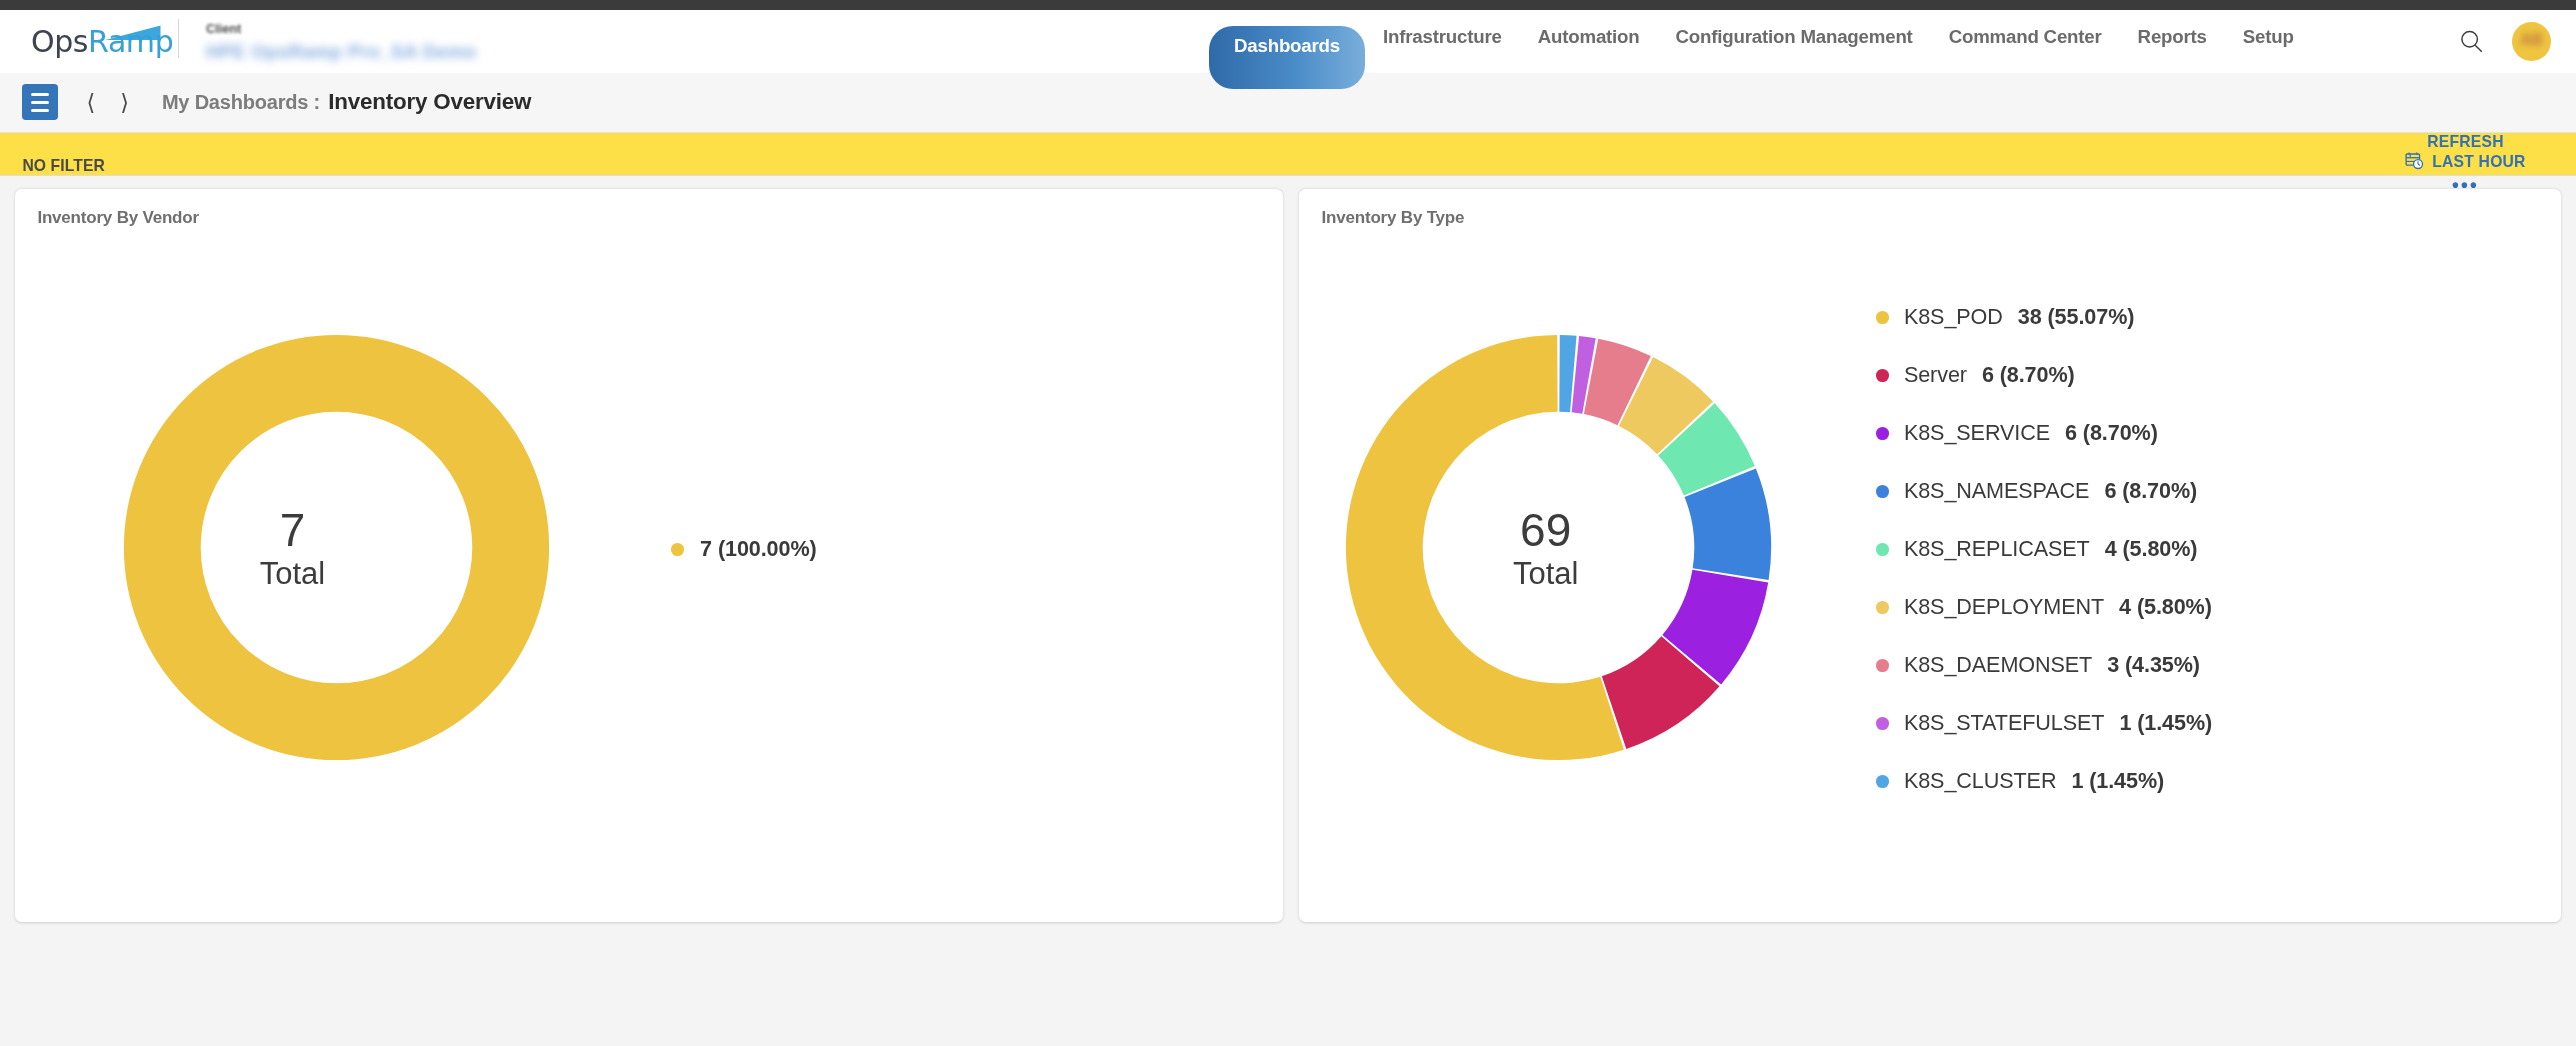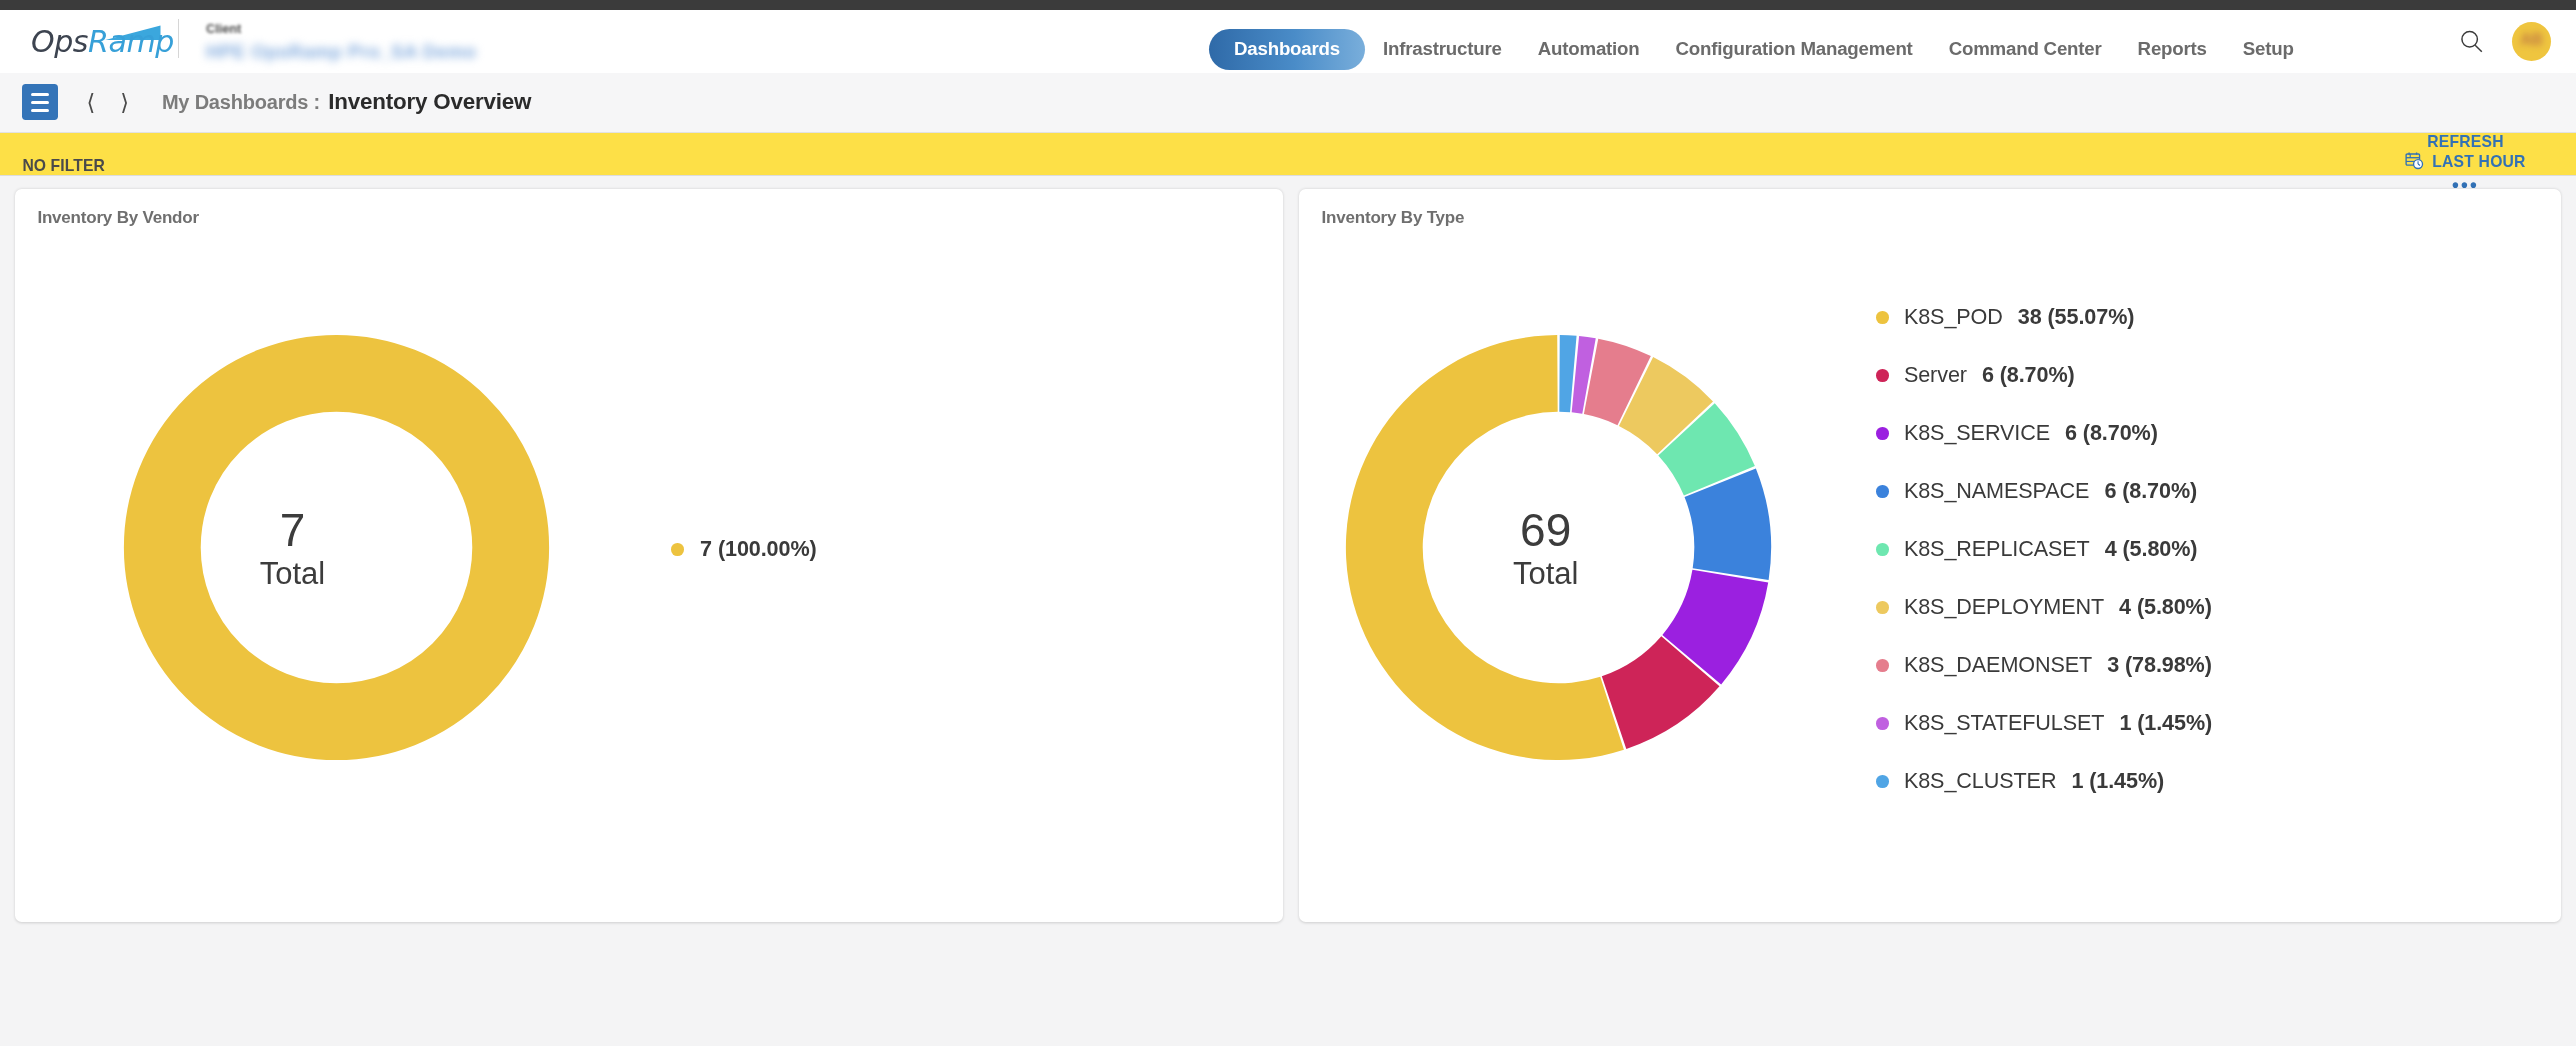--- a/index.html
+++ b/index.html
@@ -12,21 +12,21 @@
 
   
   .top-strip { height: 9.7px; background: #3b3b3b; width: 100%; }
 
   
   .header {
     height: 63px; background: #ffffff; width: 100%;
     display: flex; align-items: center; position: relative;
   }
   .brand { display: flex; align-items: flex-start; padding-left: 31px; }
-  .logo-wrap { position: relative; width: 131px; height: 39px; font-style: italic; }
+  .logo-wrap { position: relative; width: 131px; height: 39px; }
   .logo-text {
     position: absolute; left: 0; top: 7.5px;
     font-size: 30px; letter-spacing: -0.4px; line-height: 1;
     font-family: "DejaVu Sans", sans-serif;
   }
   .logo-ops { color: #3d4450; }
   .logo-ramp { color: #37a0d8; }
   .logo-swoosh {
     position: absolute; right: 1.5px; top: 6px; width: 57px; height: 15px;
     background: #3ba7dd;
@@ -39,22 +39,22 @@
     font-family: "Liberation Sans", sans-serif;
     filter: blur(1.6px);
   }
   .client-name {
     font-size: 18.7px; font-weight: bold; color: #7fa9dd;
     margin-top: 4.5px; filter: blur(4.5px); letter-spacing: 0.4px;
   }
 
   
   .nav {
-    position: absolute; left: 1209px; top: 8px; height: 63px;
-    display: flex; align-items: center; gap: 0;
+    position: absolute; left: 1209px; top: 16px; height: 63px;
+    display: flex; gap: 0;
   }
   .nav-item {
     font-size: 18.7px; font-weight: bold; color: #6b6b6b;
     font-family: "Liberation Sans", sans-serif;
     padding: 0 18px; white-space: nowrap; cursor: pointer;
     letter-spacing: -0.2px;
   }
   .nav-item.active {
     color: #ffffff; border-radius: 24px; padding: 9.7px 25px;
     background: linear-gradient(to right, #2f6aa8 0%, #4a8cc8 55%, #79aedb 100%);
@@ -313,21 +313,21 @@
             <span class="legend-num">4 (5.80%)</span>
           </div>
           <div class="legend-row">
             <span class="dot" style="background: rgb(237, 201, 95);"></span>
             <span class="legend-name">K8S_DEPLOYMENT</span>
             <span class="legend-num">4 (5.80%)</span>
           </div>
           <div class="legend-row">
             <span class="dot" style="background: rgb(229, 125, 141);"></span>
             <span class="legend-name">K8S_DAEMONSET</span>
-            <span class="legend-num">3 (78.98%)</span>
+            <span class="legend-num">3 (4.35%)</span>
           </div>
           <div class="legend-row">
             <span class="dot" style="background: rgb(192, 96, 224);"></span>
             <span class="legend-name">K8S_STATEFULSET</span>
             <span class="legend-num">1 (1.45%)</span>
           </div>
           <div class="legend-row">
             <span class="dot" style="background: rgb(80, 165, 229);"></span>
             <span class="legend-name">K8S_CLUSTER</span>
             <span class="legend-num">1 (1.45%)</span>

